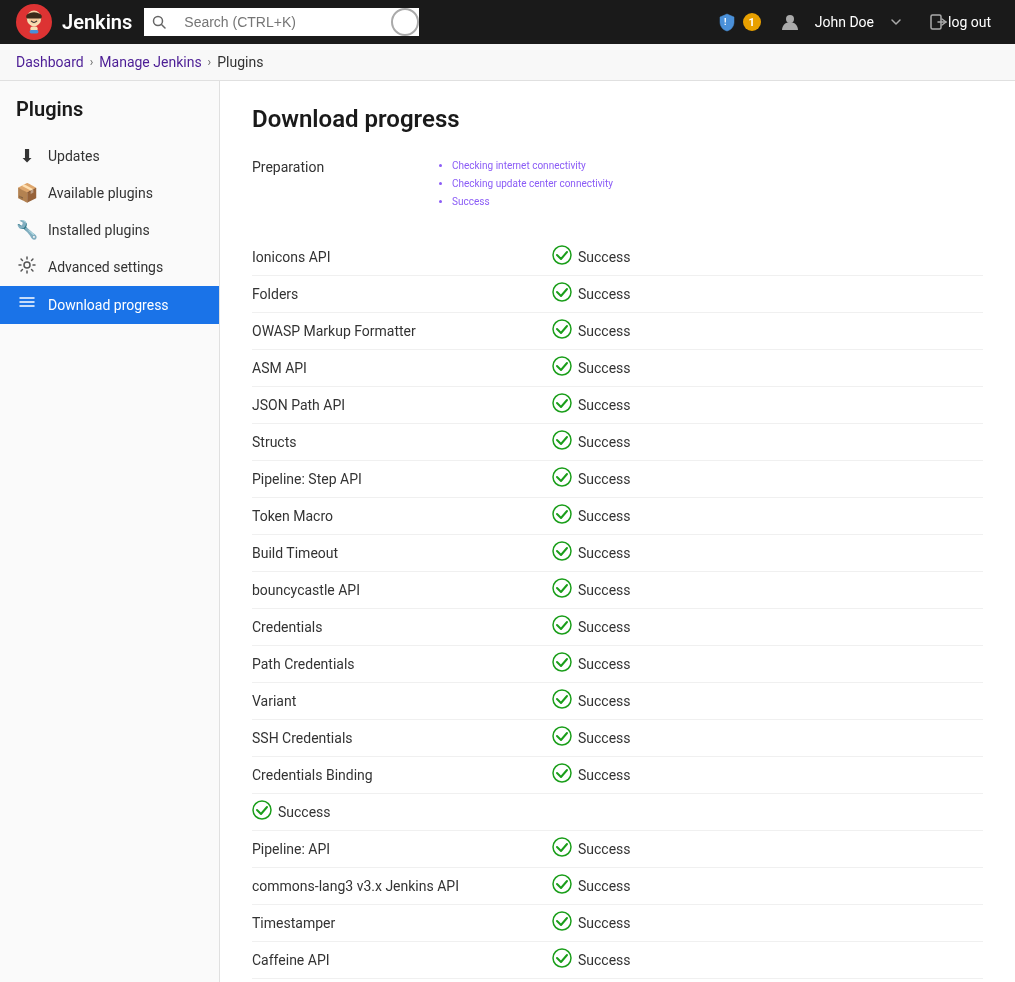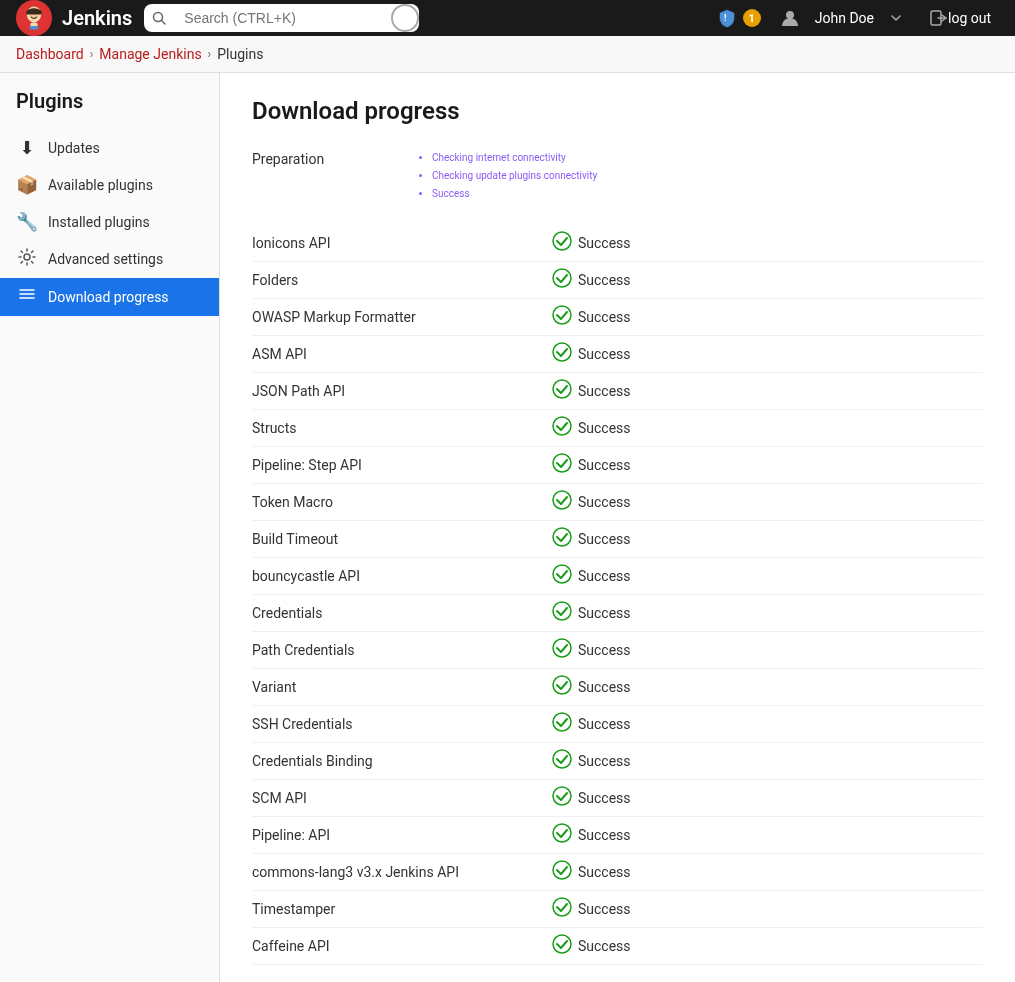--- a/index.html
+++ b/index.html
@@ -4,21 +4,21 @@
   <style>
     * { margin: 0; padding: 0; box-sizing: border-box; }
     body { font-family: -apple-system, BlinkMacSystemFont, 'Segoe UI', Roboto, sans-serif; font-size: 14px; color: #333; background: #fff; }
 
     
     .header {
       display: flex;
       align-items: center;
       background: #1a1a1a;
       color: #fff;
-      height: 36px;
+      height: 44px;
       padding: 0 16px;
       gap: 12px;
     }
     .header-logo {
       display: flex;
       align-items: center;
       gap: 10px;
       font-size: 20px;
       font-weight: 600;
       color: #fff;
@@ -40,21 +40,21 @@
       width: 32px;
       height: 32px;
     }
     .header-search {
       flex: 1;
       max-width: 340px;
       margin: 0 auto;
       display: flex;
       align-items: center;
       background: #fff;
-      border-radius: 8px;
+      border-radius: 0;
       overflow: hidden;
     }
     .header-search input {
       flex: 1;
       border: none;
       padding: 6px 10px;
       font-size: 14px;
       outline: none;
       color: #333;
     }
@@ -125,21 +125,21 @@
     
     .breadcrumb {
       display: flex;
       align-items: center;
       padding: 10px 16px;
       background: #f8f8f8;
       border-bottom: 1px solid #e0e0e0;
       font-size: 14px;
       gap: 6px;
     }
-    .breadcrumb a { color: #b91c1c; text-decoration: none; }
+    .breadcrumb a { color: #4c1d95; text-decoration: none; }
     .breadcrumb-sep { color: #666; font-size: 12px; }
 
     
     .layout {
       display: flex;
       min-height: calc(100vh - 90px);
     }
 
     
     .sidebar {
@@ -186,22 +186,22 @@
     .page-title {
       font-size: 24px;
       font-weight: 600;
       color: #1a1a1a;
       margin-bottom: 24px;
     }
 
     
     .prep-section {
       display: flex;
-      gap: 40px;
-      margin-bottom: 22px;
+      gap: 60px;
+      margin-bottom: 28px;
       align-items: flex-start;
     }
     .prep-label {
       font-size: 14px;
       color: #333;
       min-width: 120px;
       padding-top: 2px;
     }
     .prep-checks {
       list-style: disc;
@@ -353,21 +353,21 @@
     </a>
   </aside>
 
   <main class="main">
     <h1 class="page-title">Download progress</h1>
 
     <div class="prep-section">
       <div class="prep-label">Preparation</div>
       <ul class="prep-checks">
         <li>Checking internet connectivity</li>
-        <li>Checking update plugins connectivity</li>
+        <li>Checking update center connectivity</li>
         <li>Success</li>
       </ul>
     </div>
 
     <div class="plugin-list" id="plugin-list-container">
     <div class="plugin-row">
     <div class="plugin-name">Ionicons API</div>
     <div class="plugin-status">
       <span class="success-icon">
         <svg width="20" height="20" viewBox="0 0 20 20" fill="none">
@@ -540,21 +540,20 @@
       <span class="success-icon">
         <svg width="20" height="20" viewBox="0 0 20 20" fill="none">
           <circle cx="10" cy="10" r="9" stroke="#1a9e1a" stroke-width="1.5" fill="none"></circle>
           <path d="M5 10l4 4 6-7" stroke="#1a9e1a" stroke-width="2" stroke-linecap="round" stroke-linejoin="round"></path>
         </svg>
       </span>
       <span>Success</span>
     </div>
   </div>
         <div class="plugin-row">
-    <div class="plugin-name">SCM API</div>
     <div class="plugin-status">
       <span class="success-icon">
         <svg width="20" height="20" viewBox="0 0 20 20" fill="none">
           <circle cx="10" cy="10" r="9" stroke="#1a9e1a" stroke-width="1.5" fill="none"></circle>
           <path d="M5 10l4 4 6-7" stroke="#1a9e1a" stroke-width="2" stroke-linecap="round" stroke-linejoin="round"></path>
         </svg>
       </span>
       <span>Success</span>
     </div>
   </div>

